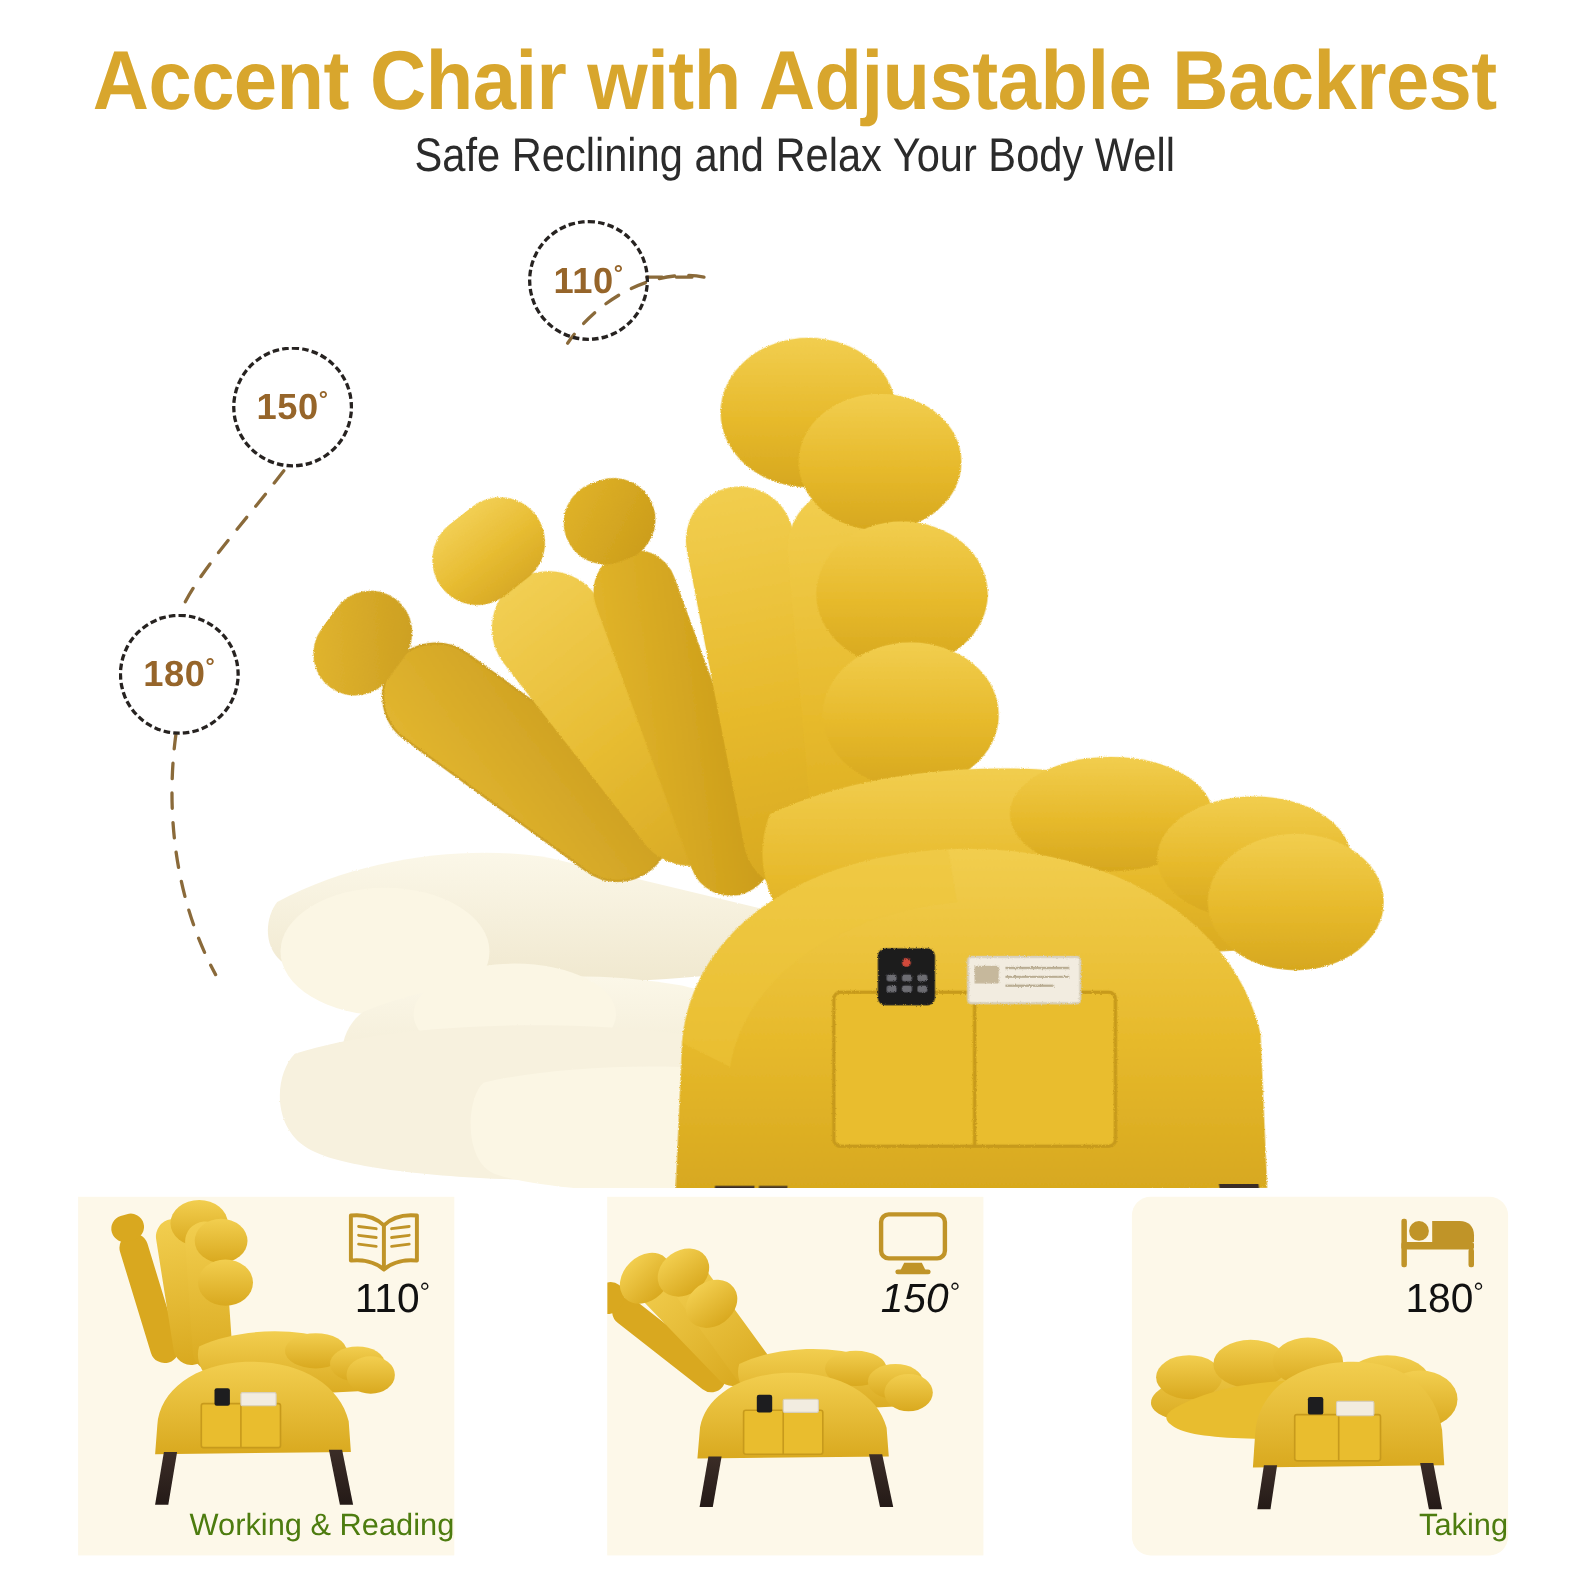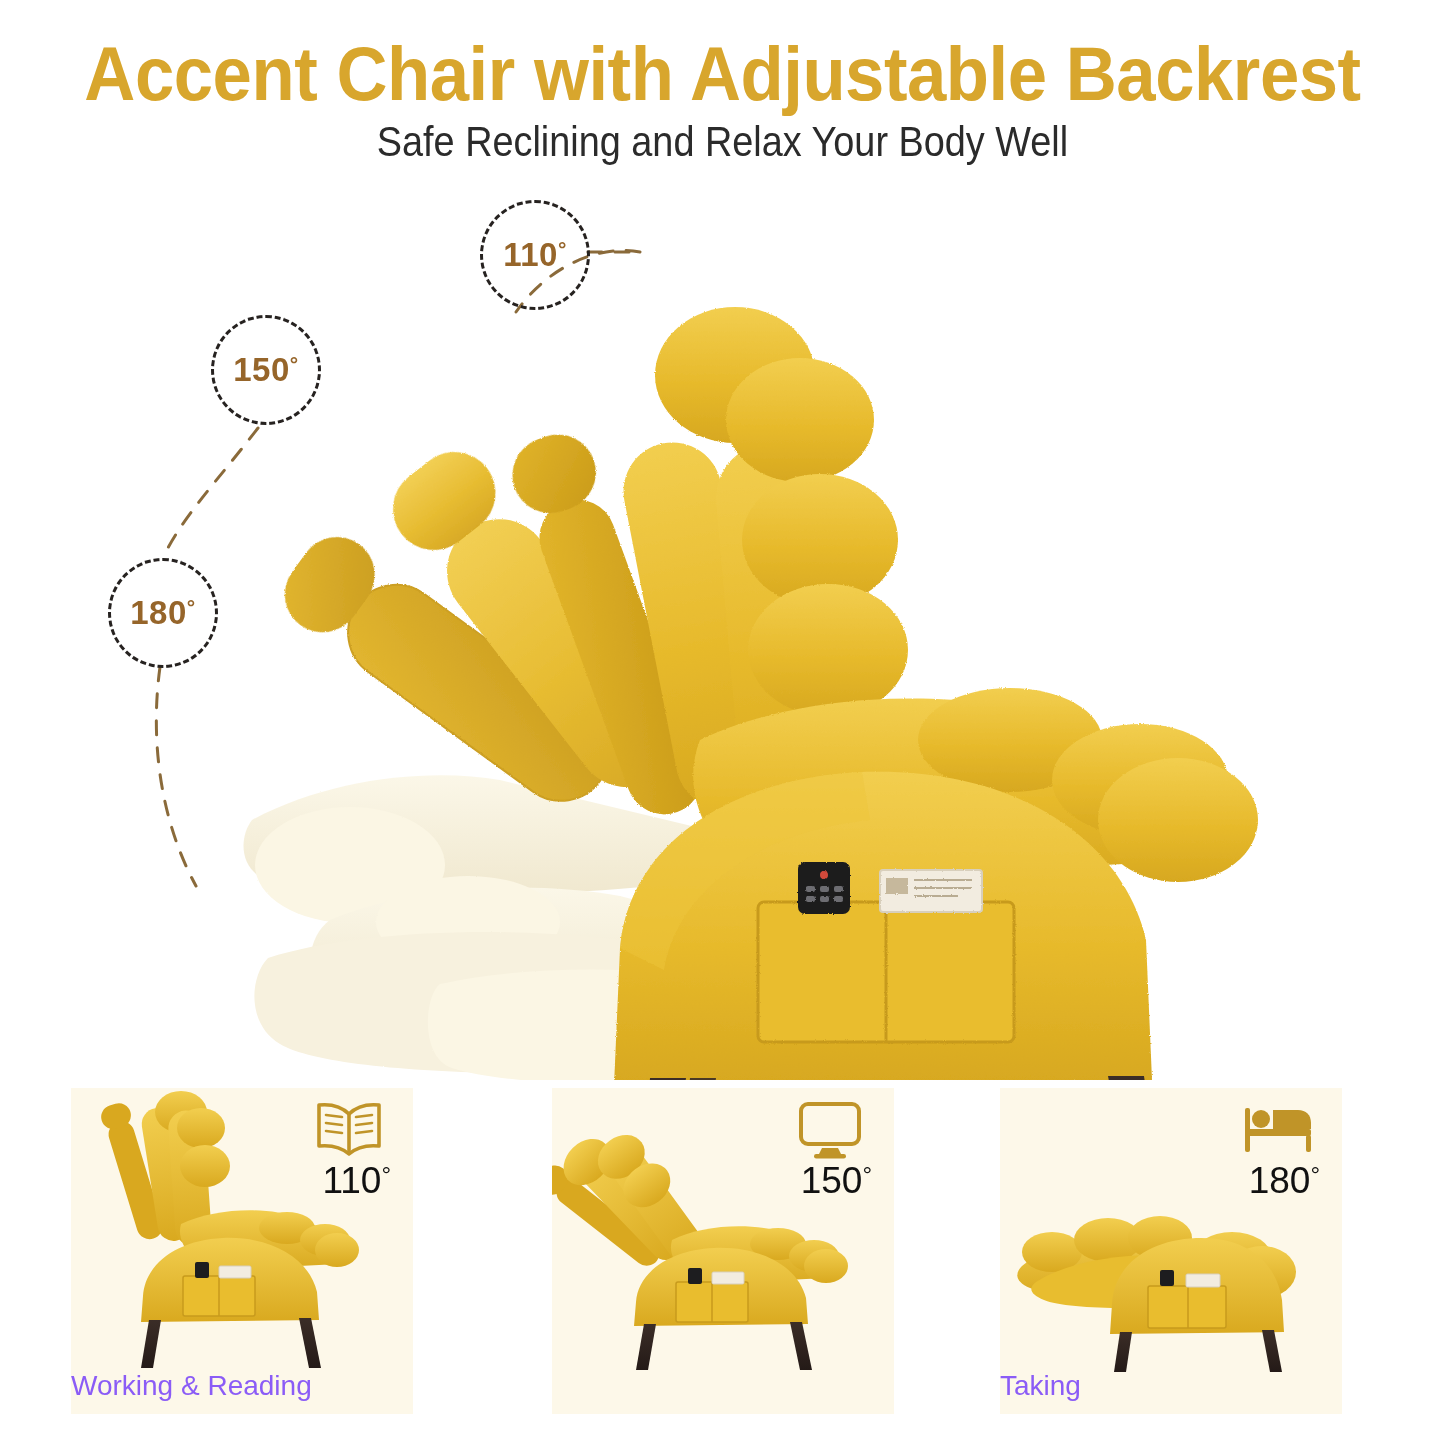--- a/index.html
+++ b/index.html
@@ -105,22 +105,22 @@
   }
   .panel {
     position: absolute;
     top: 0;
     width: 342px;
     height: 326px;
     background: #fdf8e9;
     overflow: hidden;
   }
   #panel-0 { left: 71px; }
-  #panel-1 { left: 552px; }
-  #panel-2 { left: 1000px; }
+  #panel-1 { left: 552px; font-style: italic; }
+  #panel-2 { left: 1029px; border-radius: 17px; }
 
   .panel-icon {
     position: absolute;
     right: 26px;
     top: 10px;
     width: 76px;
     height: 64px;
   }
   .panel-angle {
     position: absolute;
@@ -137,24 +137,24 @@
   .panel-angle .deg {
     font-size: 24px;
     position: relative;
     top: -10px;
   }
   .panel-caption {
     position: absolute;
     left: 0;
     bottom: 12px;
     width: 342px;
-    text-align: left;
+    text-align: right;
     font-family: "Liberation Sans", sans-serif;
     font-size: 28px;
-    color: #8b5cf6;
+    color: #4d7c0f;
     white-space: nowrap;
   }
   .panel-art {
     position: absolute;
     left: 0;
     top: 0;
     width: 342px;
     height: 290px;
   }
 </style>

